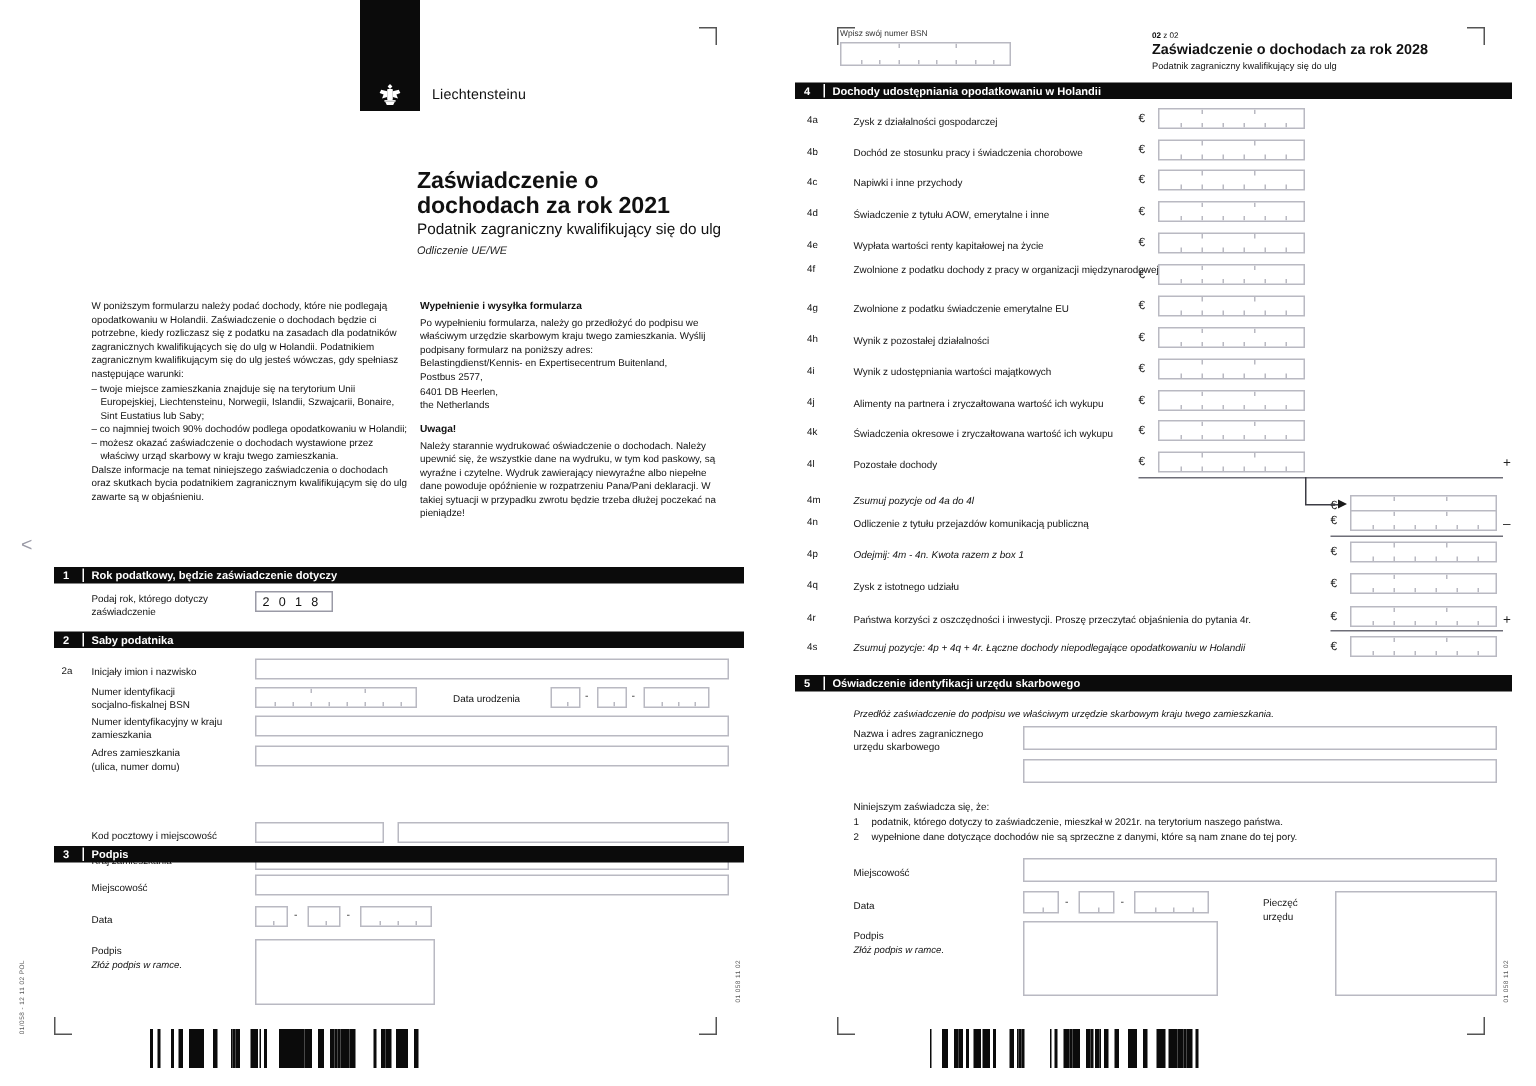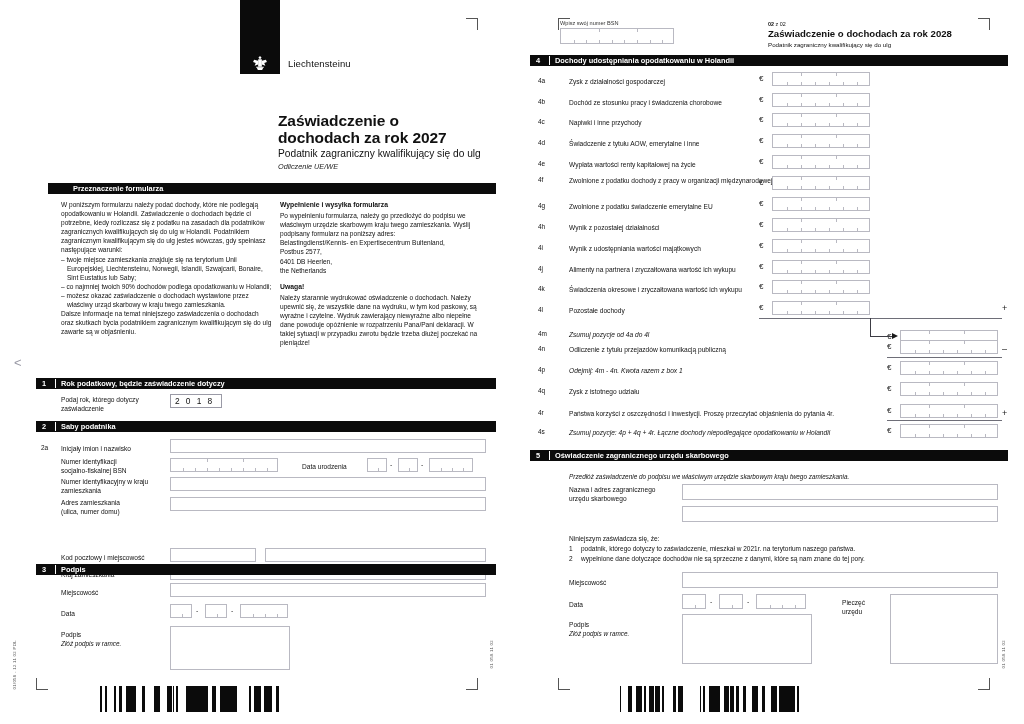--- a/index.html
+++ b/index.html
@@ -87,28 +87,25 @@
       <path d="M16.5 11 L9 9 L7 13 L12 15 L10 20 L16.5 18 Z"></path>
       <path d="M23.5 11 L31 9 L33 13 L28 15 L30 20 L23.5 18 Z"></path>
       <rect x="13" y="22" width="14" height="2"></rect>
       <path d="M14 24 L26 24 L24 28 L16 28 Z"></path>
     </g>
   </svg>
   <div class="brandname">Liechtensteinu</div>
 
   <div class="doc-title">
     <span>Zaświadczenie o</span><br>
-    <span>dochodach za rok 2027</span>
+    <span>dochodach za rok 2021</span>
   </div>
   <div class="doc-sub">Podatnik zagraniczny kwalifikujący się do ulg</div>
   <div class="doc-sub2">Odliczenie UE/WE</div>
 
-  <div class="barhead nonum" style="left:48px;top:183px;width:448px;">
-    <div class="btxt">Przeznaczenie formularza</div>
-  </div>
 
   <div class="col-text" style="left:61px;top:200px;width:212px;">
     <p>W poniższym formularzu należy podać dochody, które nie podlegają opodatkowaniu w Holandii. Zaświadczenie o dochodach będzie ci potrzebne, kiedy rozliczasz się z podatku na zasadach dla podatników zagranicznych kwalifikujących się do ulg w Holandii. Podatnikiem zagranicznym kwalifikującym się do ulg jesteś wówczas, gdy spełniasz następujące warunki:</p>
     <span class="bul">– twoje miejsce zamieszkania znajduje się na terytorium Unii Europejskiej, Liechtensteinu, Norwegii, Islandii, Szwajcarii, Bonaire, Sint Eustatius lub Saby;</span>
     <span class="bul">– co najmniej twoich 90% dochodów podlega opodatkowaniu w Holandii;</span>
     <span class="bul">– możesz okazać zaświadczenie o dochodach wystawione przez właściwy urząd skarbowy w kraju twego zamieszkania.</span>
     <p>Dalsze informacje na temat niniejszego zaświadczenia o dochodach oraz skutkach bycia podatnikiem zagranicznym kwalifikującym się do ulg zawarte są w objaśnieniu.</p>
   </div>
 
   <div class="col-text" style="left:280px;top:200px;width:202px;">
@@ -573,21 +570,21 @@
       <div class="arrowhead" style="left: 380px; top: 333px;"></div>
       <div class="plus" style="left: 490px; top: 344px;">–</div>
       <div class="hr-sum" style="left: 375px; top: 357px; width: 115px;"></div>
       <div class="plus" style="left: 490px; top: 408px;">+</div>
       <div class="hr-sum" style="left: 375px; top: 420px; width: 115px;"></div>
     </div>
 
   <div class="barhead" style="left:18px;top:450px;width:478px;">
     <div class="bnum">5</div>
     <div class="bsep"></div>
-    <div class="btxt">Oświadczenie zagranicznego urzędu skarbowego</div>
+    <div class="btxt">Oświadczenie identyfikacji urzędu skarbowego</div>
   </div>
 
   <div class="itline" style="left:57px;top:472px;">Przedłóż zaświadczenie do podpisu we właściwym urzędzie skarbowym kraju twego zamieszkania.</div>
 
   <div class="lbl" style="left:57px;top:485px;width:120px;">
     <span>Nazwa i adres zagranicznego</span><br>
     <span>urzędu skarbowego</span>
   </div>
   <div class="box" style="left:170px;top:484px;width:316px;height:16px;"></div>
   <div class="box" style="left:170px;top:506px;width:316px;height:16px;"></div>

